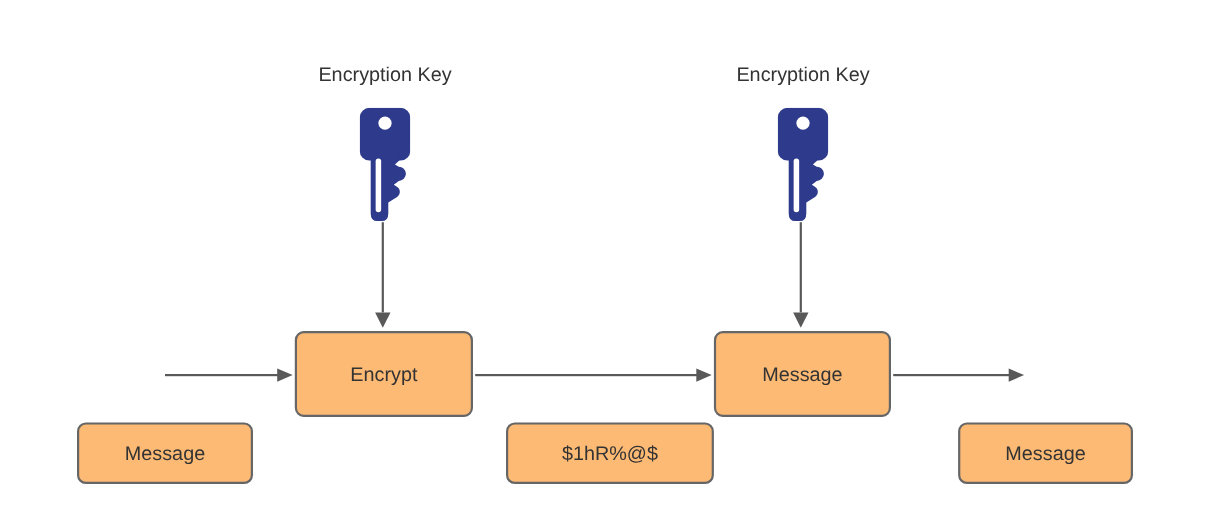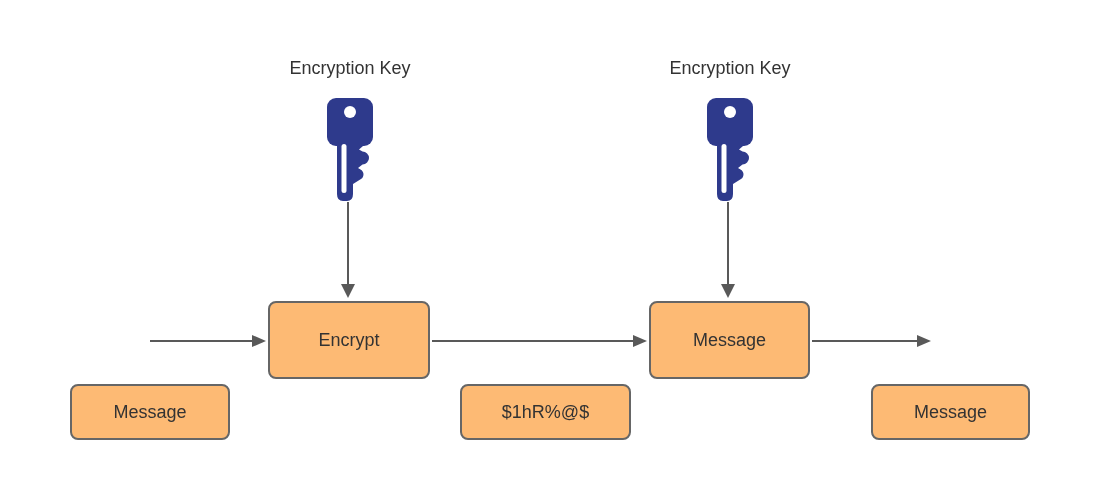--- a/index.html
+++ b/index.html
@@ -83,16 +83,16 @@
   <div class="hline" style="left:432px; top:340px; width:202px;"></div>
   <div class="head-right" style="left:633px; top:335px;"></div>
 
   <div class="hline" style="left:812px; top:340px; width:106px;"></div>
   <div class="head-right" style="left:917px; top:335px;"></div>
 
   <div class="node" style="left:268px; top:301px; width:162px; height:78px;">Encrypt</div>
   <div class="node" style="left:649px; top:301px; width:161px; height:78px;">Message</div>
 
   <div class="node" style="left:70px; top:384px; width:160px; height:56px;">Message</div>
-  <div class="node" style="left:460px; top:384px; width:171px; height:56px;">$1hR%@$</div>
+  <div class="node" style="left:460px; top:384px; width:189px; height:56px;">$1hR%@$</div>
   <div class="node" style="left:871px; top:384px; width:159px; height:56px;">Message</div>
 
 </div>
 
 </body></html>

